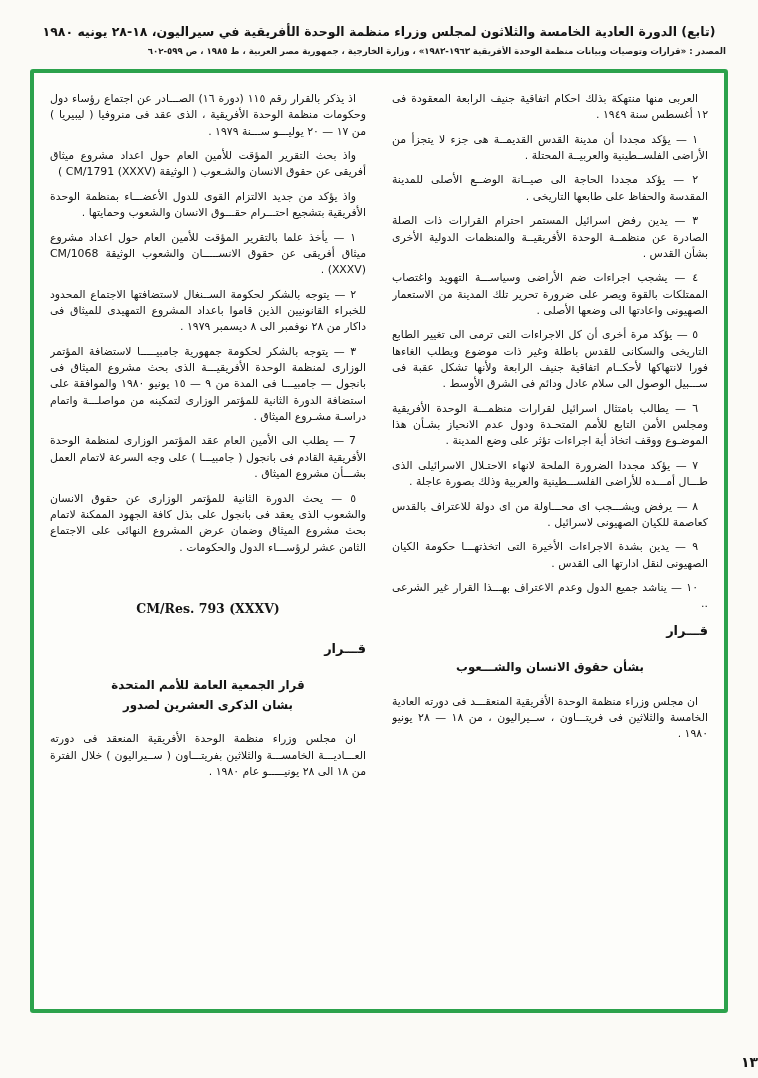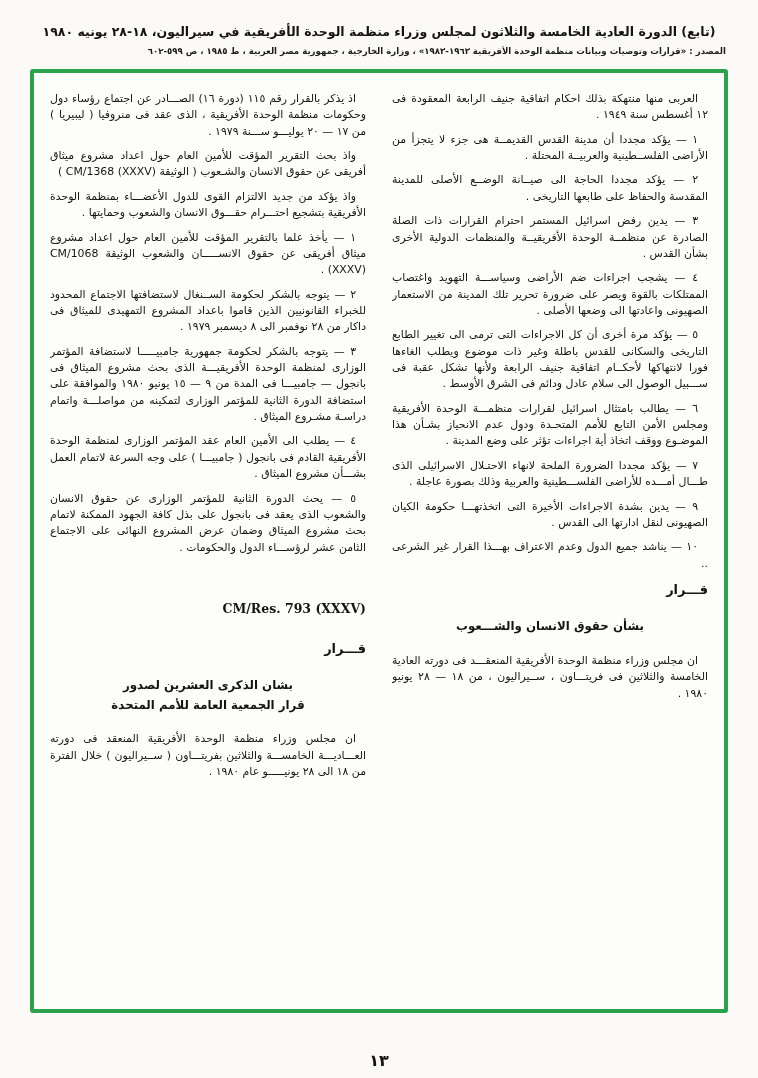--- a/index.html
+++ b/index.html
@@ -36,38 +36,38 @@
   }
   .col{
     flex:1 1 0;min-width:0;
     direction:rtl;text-align:justify;
     font-size:10.9px;line-height:1.5;
     overflow:hidden;
   }
   p.para{margin:0 0 8px 0;text-indent:10px;}
   p.closing{margin-top:4px;}
   .res-ref{
-    direction:ltr;text-align:right;
+    direction:ltr;text-align:center;
     font-family:"DejaVu Serif","Liberation Serif",serif;
     font-size:12.5px;font-weight:bold;
     margin:26px 0 20px 0;
   }
   .res-ref.deep{margin-top:44px;}
   .res-heading{
     text-align:right;font-weight:bold;font-size:13px;
     letter-spacing:1px;margin:0 0 18px 0;
   }
   .res-subject{
     text-align:center;font-weight:bold;font-size:11.8px;
     line-height:1.65;margin:0 0 16px 0;
   }
   .res-subject div{margin:0;}
   .page-footer{
     position:absolute;left:0;right:0;bottom:8px;
-    text-align:center;font-size:16px;font-weight:bold;
+    font-size:14px;font-weight:bold;
     direction:rtl;
   }
 </style>
 </head>
 <body>
 
 <div class="page-header">
   <div class="title">(تابع) الدورة العادية الخامسة والثلاثون لمجلس وزراء منظمة الوحدة الأفريقية في سيراليون، ١٨-٢٨ يونيه ١٩٨٠</div>
 </div>
 <div class="source-line">المصدر : «قرارات وتوصيات وبيانات منظمة الوحدة الأفريقية ١٩٦٣-١٩٨٣» ، وزارة الخارجية ، جمهورية مصر العربية ، ط ١٩٨٥ ، ص ٥٩٩-٦٠٢</div>
@@ -77,43 +77,44 @@
 
     <div class="col">
       <p class="para">العربى منها منتهكة بذلك احكام اتفاقية جنيف الرابعة المعقودة فى ١٢ أغسطس سنة ١٩٤٩ .</p>
       <p class="para">١ — يؤكد مجددا أن مدينة القدس القديمــة هى جزء لا يتجزأ من الأراضى الفلســطينية والعربيــة المحتلة .</p>
       <p class="para">٢ — يؤكد مجددا الحاجة الى صيــانة الوضــع الأصلى للمدينة المقدسة والحفاظ على طابعها التاريخى .</p>
       <p class="para">٣ — يدين رفض اسرائيل المستمر احترام القرارات ذات الصلة الصادرة عن منظمــة الوحدة الأفريقيــة والمنظمات الدولية الأخرى بشأن القدس .</p>
       <p class="para">٤ — يشجب اجراءات ضم الأراضى وسياســـة التهويد واغتصاب الممتلكات بالقوة ويصر على ضرورة تحرير تلك المدينة من الاستعمار الصهيونى واعادتها الى وضعها الأصلى .</p>
       <p class="para">٥ — يؤكد مرة أخرى أن كل الاجراءات التى ترمى الى تغيير الطابع التاريخى والسكانى للقدس باطلة وغير ذات موضوع ويطلب الغاءها فورا لانتهاكها لأحكــام اتفاقية جنيف الرابعة ولأنها تشكل عقبة فى ســـبيل الوصول الى سلام عادل ودائم فى الشرق الأوسط .</p>
       <p class="para">٦ — يطالب بامتثال اسرائيل لقرارات منظمـــة الوحدة الأفريقية ومجلس الأمن التابع للأمم المتحـدة ودول عدم الانحياز بشـأن هذا الموضـوع ووقف اتخاذ أية اجراءات تؤثر على وضع المدينة .</p>
       <p class="para">٧ — يؤكد مجددا الضرورة الملحة لانهاء الاحتـلال الاسرائيلى الذى طـــال أمـــده للأراضى الفلســـطينية والعربية وذلك بصورة عاجلة .</p>
+      <p class="para">٨ — يرفض ويشـــجب اى محـــاولة من اى دولة للاعتراف بالقدس كعاصمة للكيان الصهيونى لاسرائيل .</p>
       <p class="para">٩ — يدين بشدة الاجراءات الأخيرة التى اتخذتهـــا حكومة الكيان الصهيونى لنقل ادارتها الى القدس .</p>
       <p class="para">١٠ — يناشد جميع الدول وعدم الاعتراف بهـــذا القرار غير الشرعى ..</p>
 
       <div class="res-heading">قـــرار</div>
       <div class="res-subject">بشأن حقوق الانسان والشـــعوب</div>
       <p class="para closing">ان مجلس وزراء منظمة الوحدة الأفريقية المنعقـــد فى دورته العادية الخامسة والثلاثين فى فريتـــاون ، ســيراليون ، من ١٨ — ٢٨ يونيو ١٩٨٠ .</p>
     </div>
 
     <div class="col">
       <p class="para">اذ يذكر بالقرار رقم ١١٥ (دورة ١٦) الصـــادر عن اجتماع رؤساء دول وحكومات منظمة الوحدة الأفريقية ، الذى عقد فى منروفيا ( ليبيريا ) من ١٧ — ٢٠ يوليـــو ســـنة ١٩٧٩ .</p>
-      <p class="para">واذ بحث التقرير المؤقت للأمين العام حول اعداد مشروع ميثاق أفريقى عن حقوق الانسان والشـعوب ( الوثيقة CM/1368 (XXXV) )</p>
+      <p class="para">واذ بحث التقرير المؤقت للأمين العام حول اعداد مشروع ميثاق أفريقى عن حقوق الانسان والشـعوب ( الوثيقة CM/1791 (XXXV) )</p>
       <p class="para">واذ يؤكد من جديد الالتزام القوى للدول الأعضـــاء بمنظمة الوحدة الأفريقية بتشجيع احتـــرام حقـــوق الانسان والشعوب وحمايتها .</p>
       <p class="para">١ — يأخذ علما بالتقرير المؤقت للأمين العام حول اعداد مشروع ميثاق أفريقى عن حقوق الانســـــان والشعوب الوثيقة CM/1068 (XXXV) .</p>
       <p class="para">٢ — يتوجه بالشكر لحكومة الســنغال لاستضافتها الاجتماع المحدود للخبراء القانونيين الذين قاموا باعداد المشروع التمهيدى للميثاق فى داكار من ٢٨ نوفمبر الى ٨ ديسمبر ١٩٧٩ .</p>
       <p class="para">٣ — يتوجه بالشكر لحكومة جمهورية جامبيـــــا لاستضافة المؤتمر الوزارى لمنظمة الوحدة الأفريقيـــة الذى بحث مشروع الميثاق فى بانجول — جامبيـــا فى المدة من ٩ — ١٥ يونيو ١٩٨٠ والموافقة على استضافة الدورة الثانية للمؤتمر الوزارى لتمكينه من مواصلـــة واتمام دراسـة مشـروع الميثاق .</p>
-      <p class="para">٤ — يطلب الى الأمين العام عقد المؤتمر الوزارى لمنظمة الوحدة الأفريقية القادم فى بانجول ( جامبيـــا ) على وجه السرعة لاتمام العمل بشـــأن مشروع الميثاق .</p>
+      <p class="para">7 — يطلب الى الأمين العام عقد المؤتمر الوزارى لمنظمة الوحدة الأفريقية القادم فى بانجول ( جامبيـــا ) على وجه السرعة لاتمام العمل بشـــأن مشروع الميثاق .</p>
       <p class="para">٥ — يحث الدورة الثانية للمؤتمر الوزارى عن حقوق الانسان والشعوب الذى يعقد فى بانجول على بذل كافة الجهود الممكنة لاتمام بحث مشروع الميثاق وضمان عرض المشروع النهائى على الاجتماع الثامن عشر لرؤســـاء الدول والحكومات .</p>
 
       <div class="res-ref deep">CM/Res. 793 (XXXV)</div>
       <div class="res-heading">قـــرار</div>
       <div class="res-subject">
+        <div>قرار الجمعية العامة للأمم المتحدة</div>
         <div>بشان الذكرى العشرين لصدور</div>
-        <div>قرار الجمعية العامة للأمم المتحدة</div>
       </div>
       <p class="para closing">ان مجلس وزراء منظمة الوحدة الأفريقية المنعقد فى دورته العـــاديـــة الخامســـة والثلاثين بفريتـــاون ( ســيراليون ) خلال الفترة من ١٨ الى ٢٨ يونيـــــو عام ١٩٨٠ .</p>
     </div>
 
   </div>
 </div>
 
 <div class="page-footer">١٣</div>
 
 </body></html>

